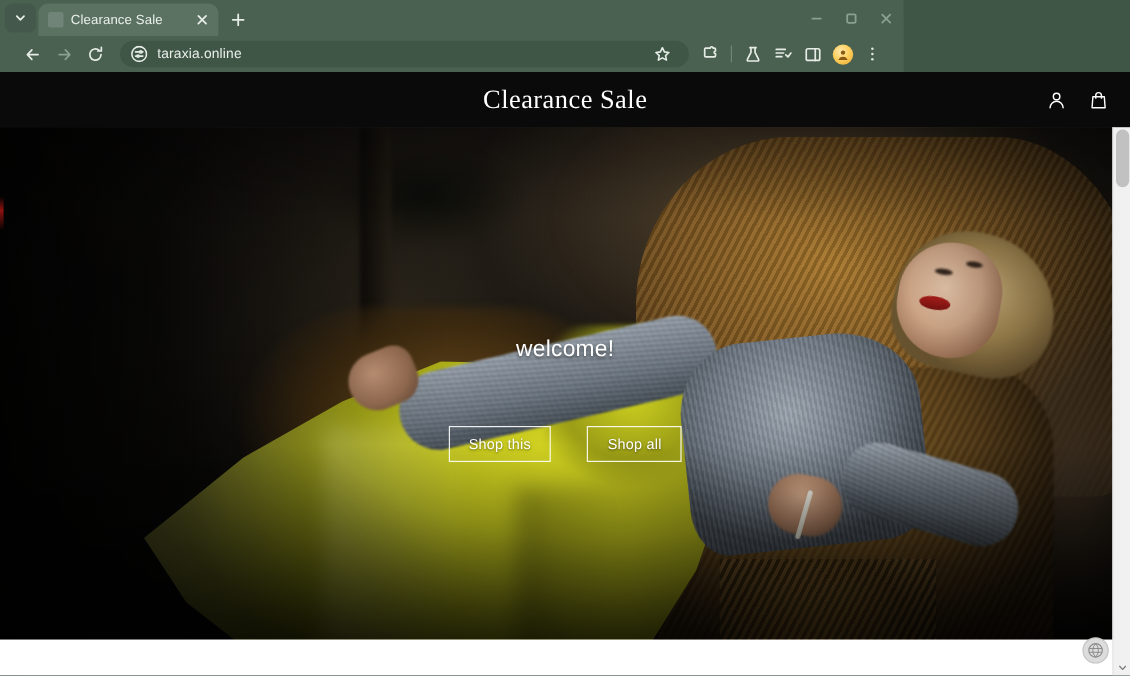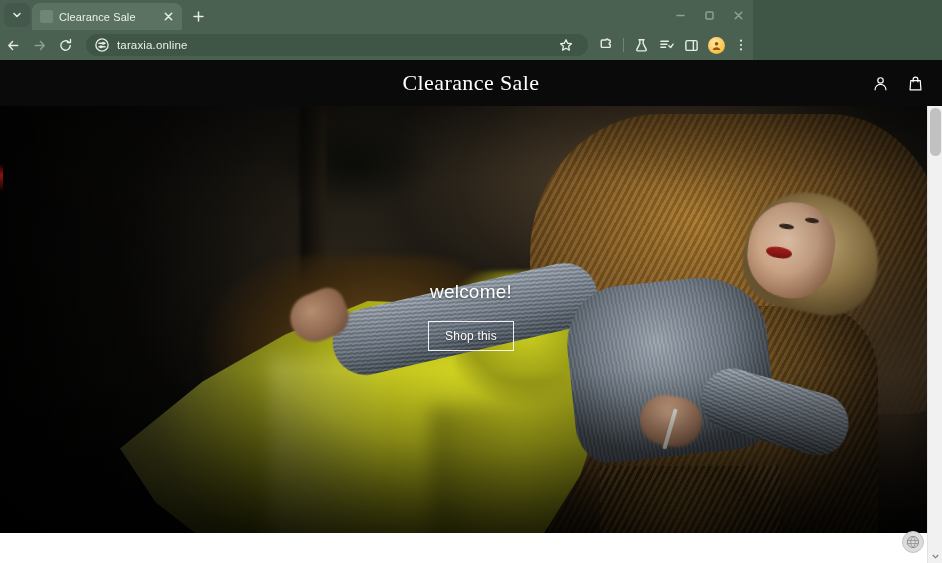--- a/index.html
+++ b/index.html
@@ -57,21 +57,21 @@
     display: flex; align-items: center;
   }
   .win-btn {
     width: 29px; height: 30px;
     display: flex; align-items: center; justify-content: center;
   }
 
   
   .toolbar {
     height: 30px; background: #4a6152;
-    display: flex; align-items: center; gap: 0px; padding: 0 0;
+    display: flex; align-items: center; gap: 0px; padding: 0 14px;
   }
   .nav-btn {
     width: 26px; height: 26px; border-radius: 50%;
     display: flex; align-items: center; justify-content: center;
     flex: 0 0 auto;
   }
   .omnibox {
     flex: 1 1 auto; height: 22px; margin: 0 6px 0 8px;
     background: #3f5647; border-radius: 11px;
     display: flex; align-items: center; gap: 8px;
@@ -309,21 +309,21 @@
   .hero-content {
     position: absolute; left: 0; right: 0; top: 175px;
     display: flex; flex-direction: column; align-items: center;
     z-index: 5;
   }
   .hero-welcome {
     font-size: 19px; color: #ffffff; letter-spacing: .2px;
     margin-bottom: 18px;
     text-shadow: 0 1px 3px rgba(0,0,0,.55);
   }
-  .hero-buttons { display: flex; gap: 30px; }
+  .hero-buttons { display: flex; gap: 30px; margin-top: 34px; }
   .hero-btn {
     min-width: 75px; height: 30px; padding: 0 16px;
     border: 1px solid rgba(255,255,255,.9);
     display: flex; align-items: center; justify-content: center;
     font-size: 12px; color: #ffffff; letter-spacing: .2px;
     background: transparent;
     text-shadow: 0 1px 2px rgba(0,0,0,.5);
   }
 
   
@@ -548,20 +548,21 @@
         <div class="ph-lips"></div>
 
         <div class="ph-vig"></div>
         <div class="ph-red-sliver"></div>
       </div>
 
       <div class="hero-content">
         <div class="hero-welcome">welcome!</div>
         <div class="hero-buttons">
           <button class="hero-btn">Shop this</button>
+          <button class="hero-btn">Shop all</button>
         </div>
       </div>
     </div>
 
     <div class="below-hero"></div>
 
     <div class="a11y-widget">
       <svg width="14" height="14" viewBox="0 0 16 16">
         <circle cx="8" cy="8" r="6.4" fill="none" stroke="#8a8a8a" stroke-width="1.1"></circle>
         <path d="M8 1.6 a9 9 0 0 0 0 12.8 a9 9 0 0 0 0-12.8 Z" fill="none" stroke="#8a8a8a" stroke-width=".9"></path>

